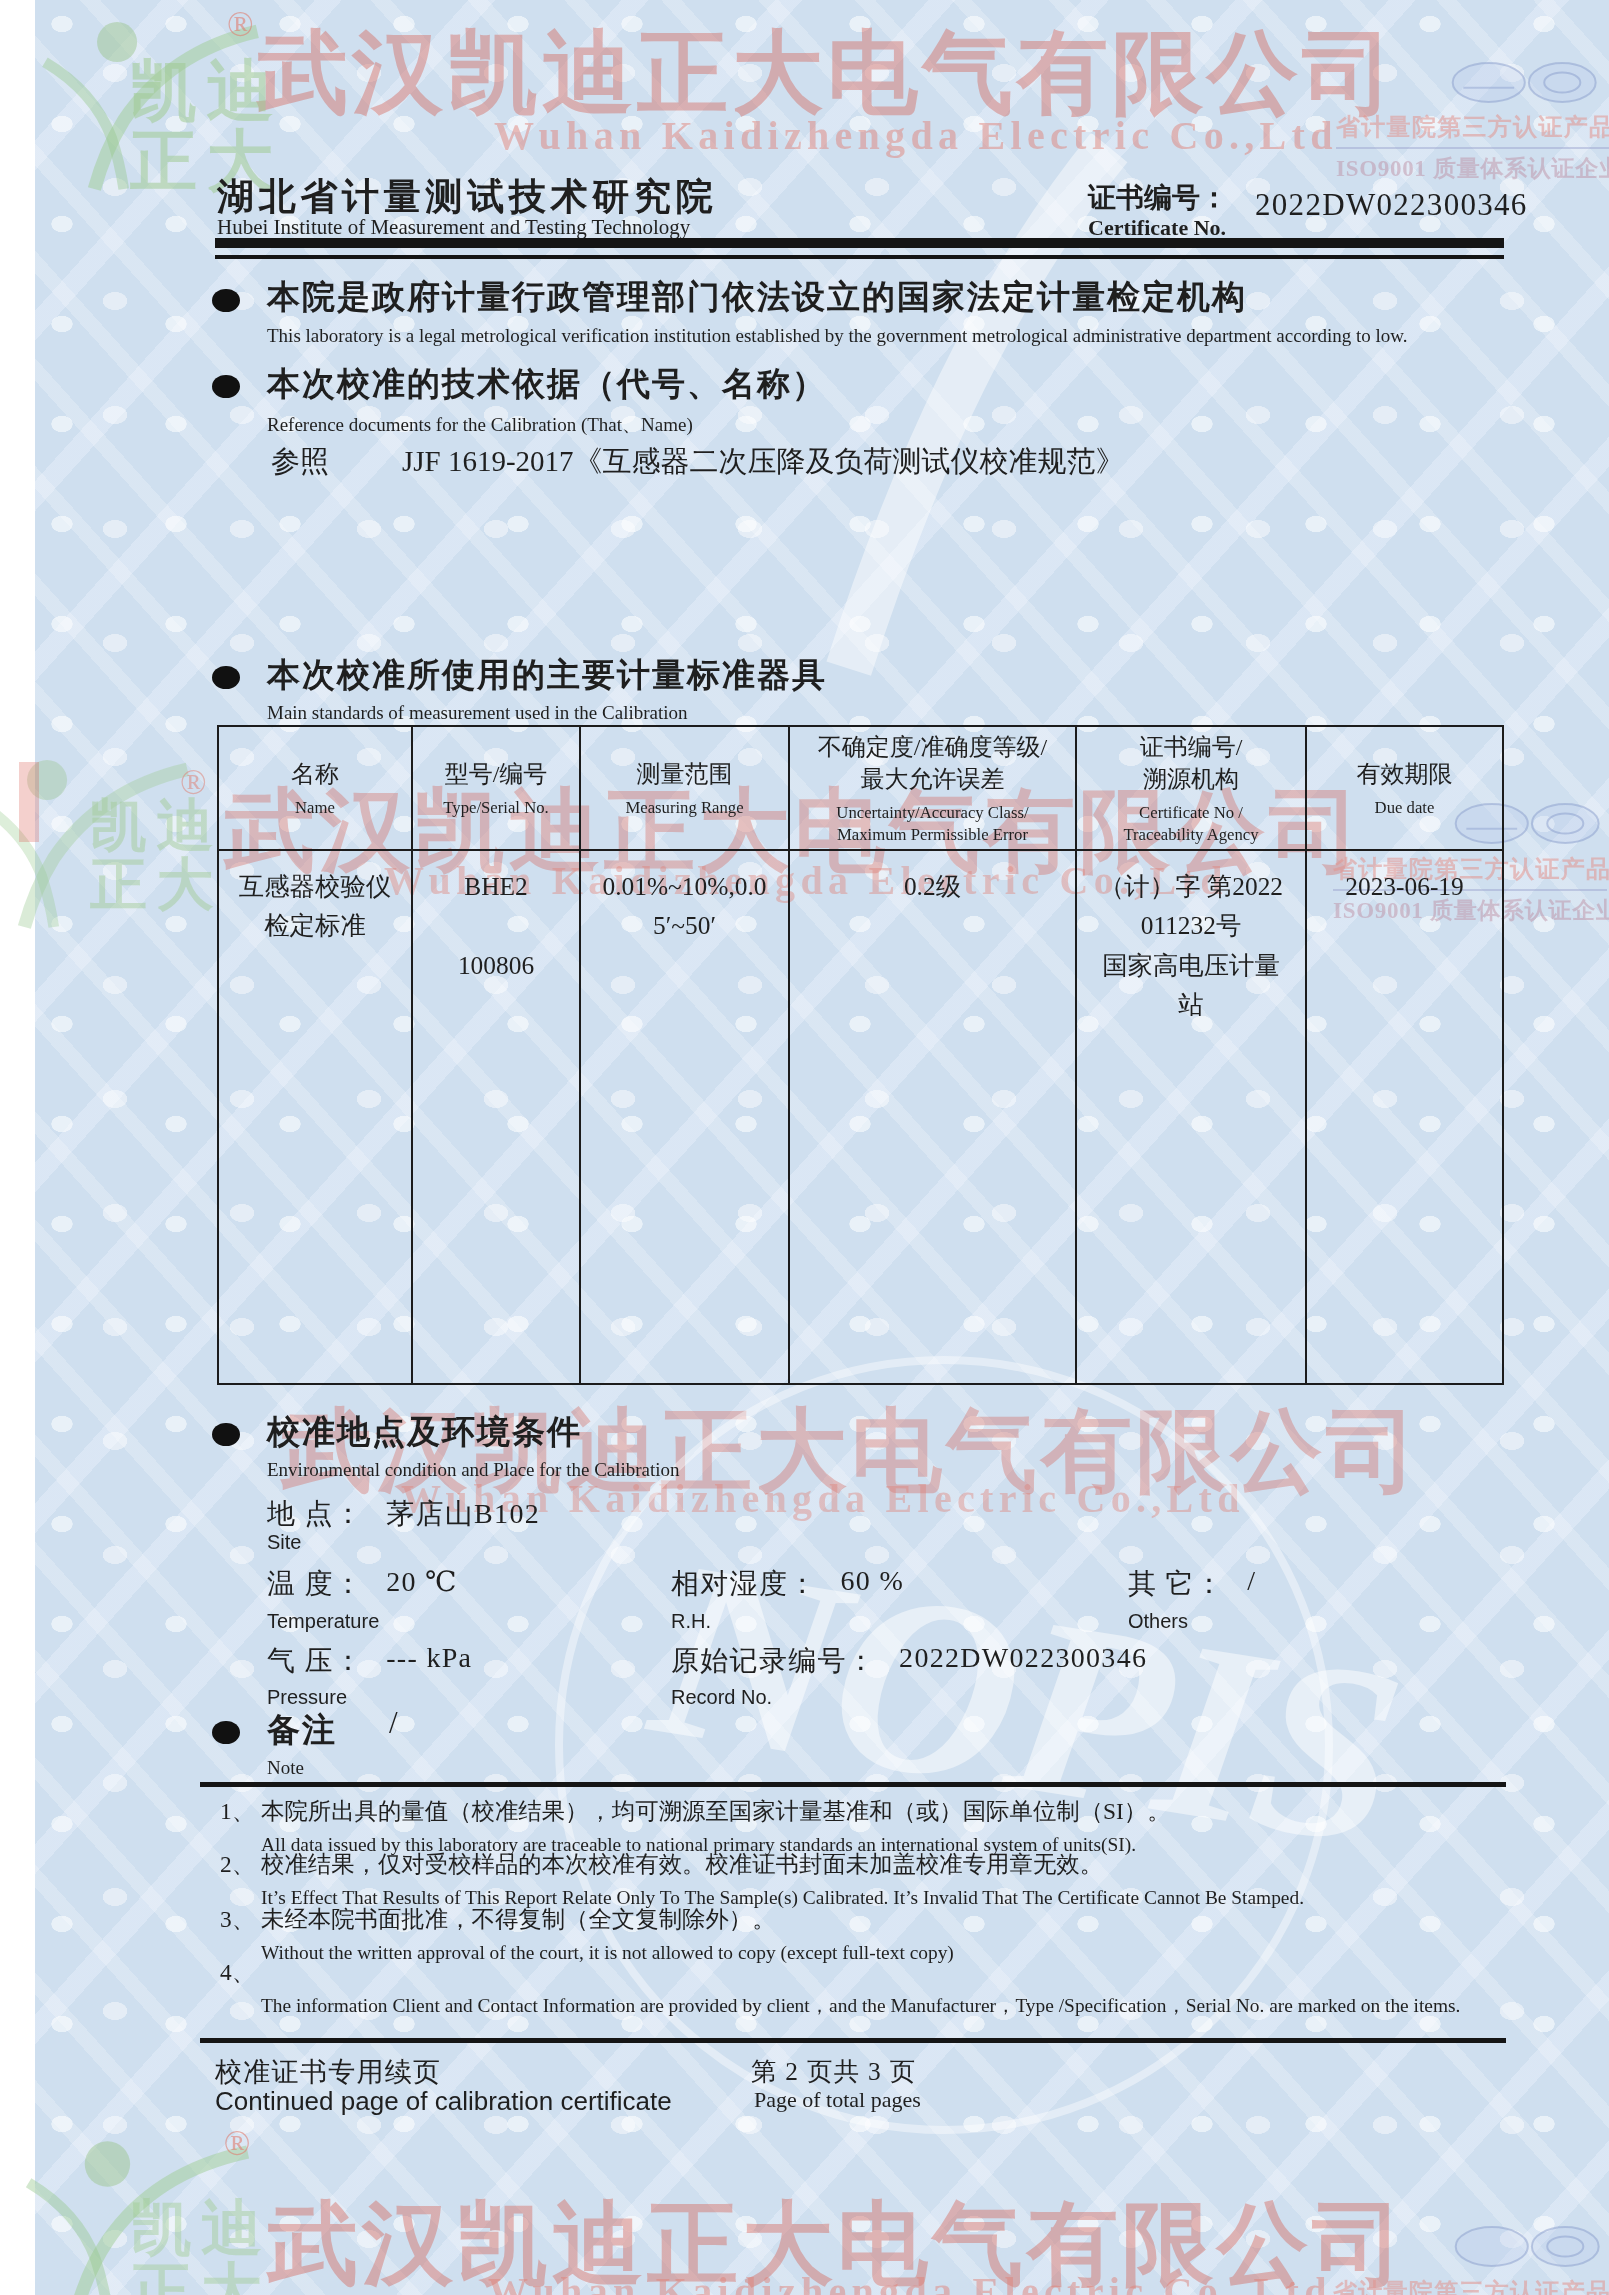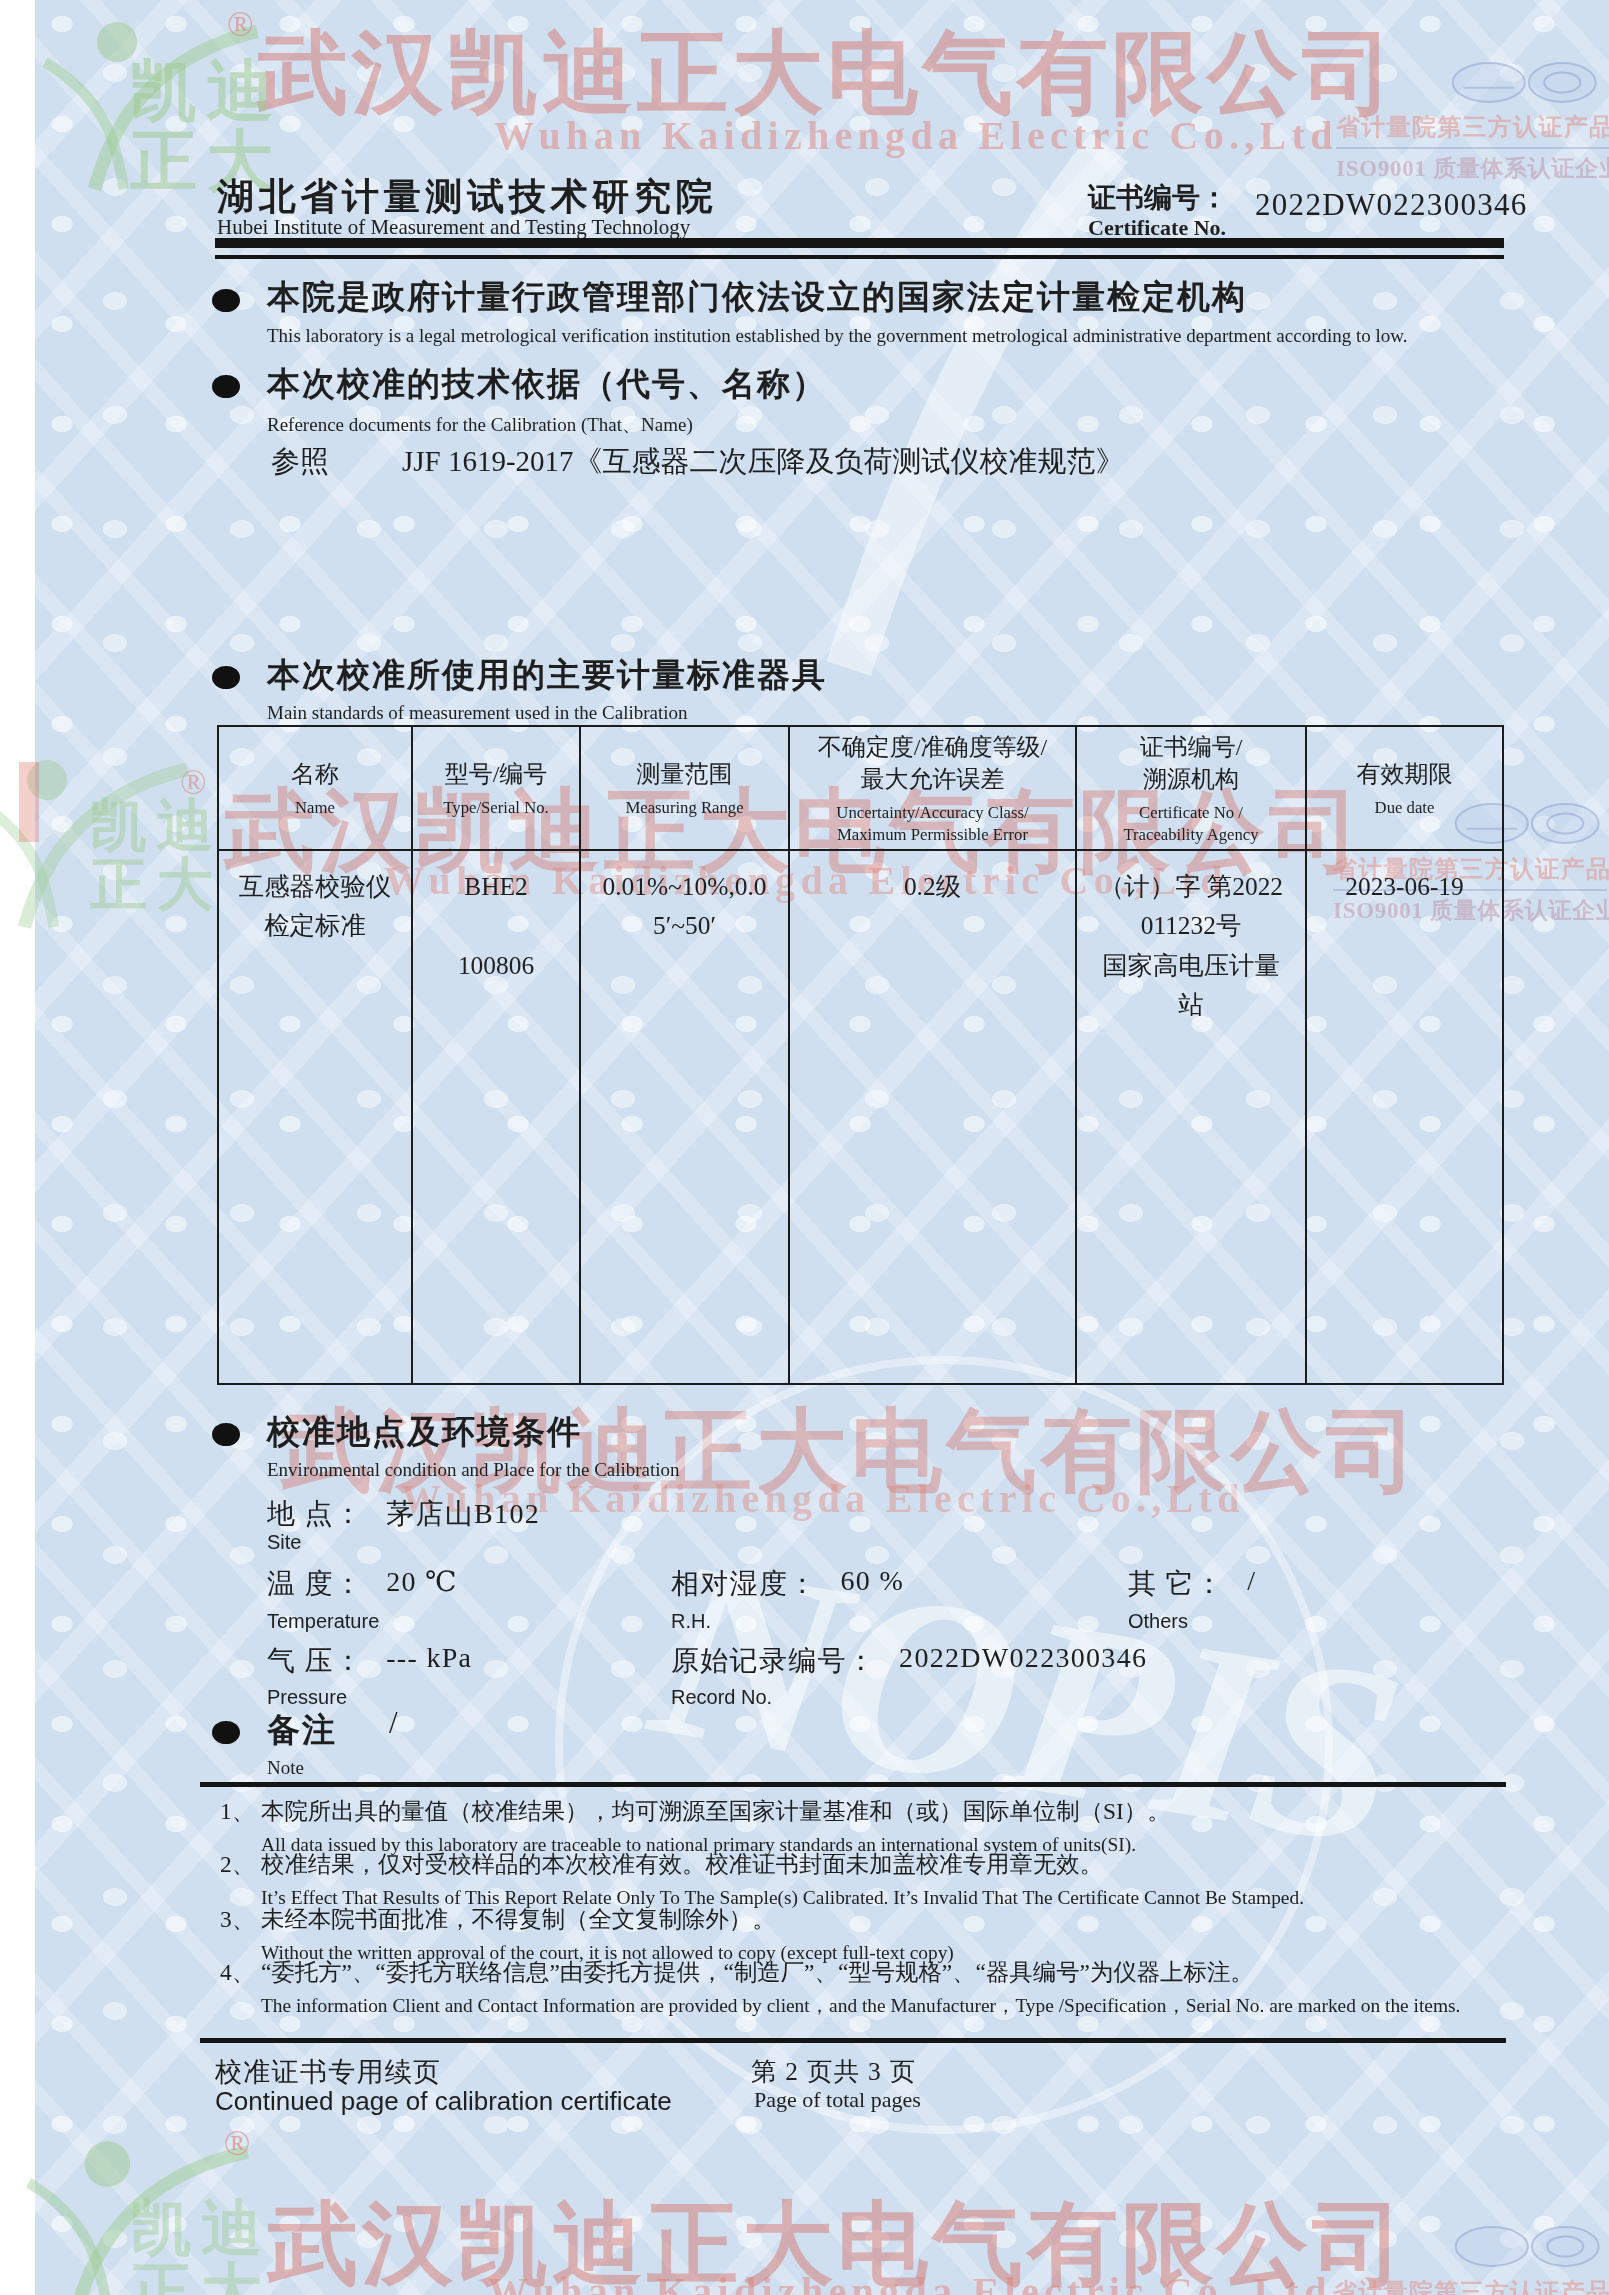--- a/index.html
+++ b/index.html
@@ -290,21 +290,20 @@
   <div class="abs note-blk" style="left:220px;top:1904px;">
     <div class="note-cn">
         <span class="note-num">3、</span>
         <span>未经本院书面批准，不得复制（全文复制除外）。</span>
       </div>
     <div class="note-en">Without the written approval of the court, it is not allowed to copy (except full-text copy)</div>
   </div>
   <div class="abs note-blk" style="left:220px;top:1957px;">
     <div class="note-cn">
         <span class="note-num">4、</span>
-        <span>“委托方”、“委托方联络信息”由委托方提供，“制造厂”、“型号规格”、“器具编号”为仪器上标注。</span>
       </div>
     <div class="note-en" style="width:1223px;">The information Client and Contact Information are provided by client，and the Manufacturer，Type /Specification，Serial No. are marked on the items.</div>
   </div>
 
   <div class="abs rule" style="left:200px;top:2038px;width:1306px;"></div>
 
   <div class="abs foot-cn" style="left:215px;top:2054px;">校准证书专用续页</div>
   <div class="abs foot-en sans" style="left:215px;top:2086px;">Continued page of calibration certificate</div>
   <div class="abs foot-cn" style="left:751px;top:2055px;font-size:25.4px;">第  2  页共  3  页</div>
   <div class="abs foot-en" style="left:754px;top:2087px;font-size:22px;">Page  of   total  pages</div>

